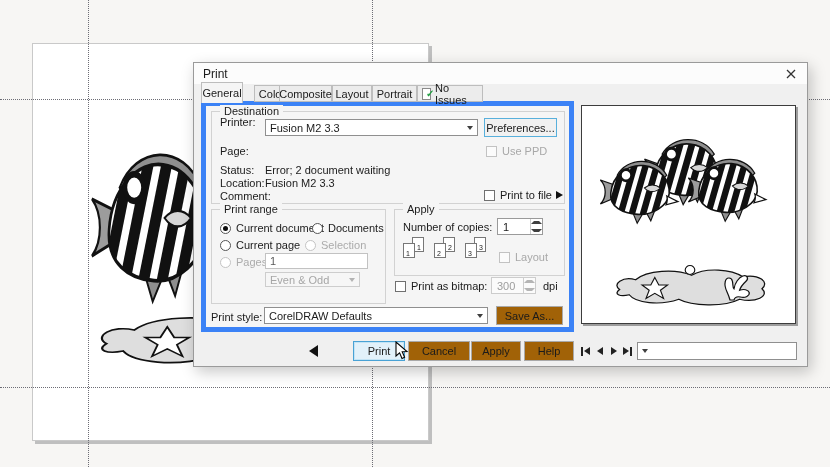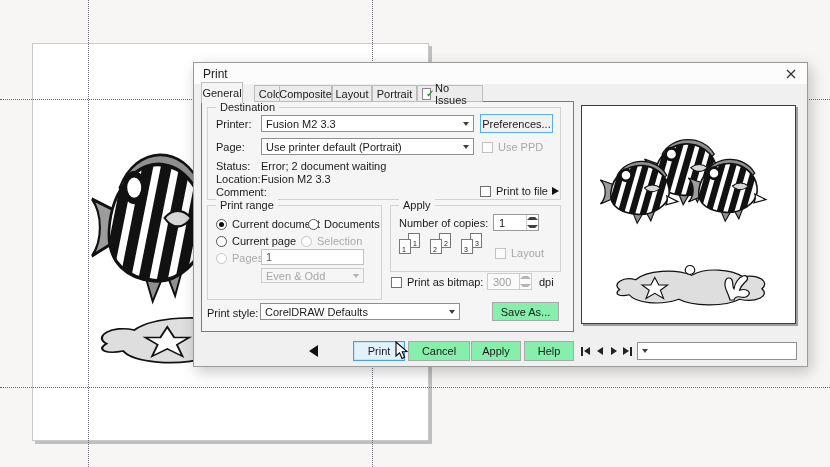--- a/index.html
+++ b/index.html
@@ -18,21 +18,21 @@
   .titlebar{position:absolute;left:0;top:0;width:100%;height:21px;background:#fcfcfc}
   .title{position:absolute;left:9px;top:4px;font-size:12px}
   .closebtn{position:absolute;right:7px;top:3px;width:18px;height:16px;display:flex;align-items:center;justify-content:center}
   
   .tab{position:absolute;top:22px;height:17px;box-sizing:border-box;background:#ececec;border:1px solid #bdbdbd;
        display:flex;align-items:center;justify-content:center;gap:4px;padding:0 4px;z-index:3}
   .tab.active{top:19px;height:21px;background:#f5f5f5;border-bottom:none;z-index:4}
   .nii-doc{position:relative;width:10px;height:12px;background:#fff;border:1px solid #8a8a8a;box-sizing:border-box}
   .nii-check{position:absolute;left:3px;top:-1px;color:#1f9d3f;font-size:10px;font-weight:bold}
   
-  .panel{position:absolute;left:7px;top:38px;width:373px;height:231px;background:#f5f5f5;border:1px solid #3b82f6;box-sizing:border-box}
+  .panel{position:absolute;left:7px;top:38px;width:373px;height:231px;background:#f5f5f5;border:5px solid #3b82f6;box-sizing:border-box}
   #preview-page{position:absolute;left:387px;top:42px;width:213px;height:217px;background:#fff;
                 border:1px solid #3c3c3c;box-shadow:2px 2px 0 #9d9d9d}
   
   .lbl{position:absolute;white-space:nowrap}
   .grp{position:absolute;border:1px solid #d2d2d2}
   .gl{position:absolute;top:-7px;left:8px;background:#f5f5f5;padding:0 4px;white-space:nowrap}
   .combo{position:absolute;background:#fff;border:1px solid #8f8f8f;height:17px;box-sizing:border-box;display:flex;align-items:center}
   .combo .ct{flex:1;padding-left:4px;overflow:hidden;white-space:nowrap}
   .combo .ca{width:14px;display:flex;align-items:center;justify-content:center}
   .caret{width:0;height:0;border-left:3.5px solid transparent;border-right:3.5px solid transparent;border-top:4px solid #3f3f3f}
@@ -50,21 +50,21 @@
   .input{position:absolute;background:#fff;border:1px solid #c2c2c2;box-sizing:border-box;padding-left:4px;display:flex;align-items:center;color:#5a5a5a}
   .spin{position:absolute;display:flex;background:#fff;border:1px solid #9a9a9a;box-sizing:border-box;height:17px}
   .spin .sv{flex:1;padding-left:5px;display:flex;align-items:center}
   .spin .sb{width:11px;display:flex;flex-direction:column;border-left:1px solid #cecece}
   .spin .sb span{flex:1;display:flex;align-items:center;justify-content:center}
   .spin.dis{background:#fbfbfb;border-color:#cccccc;color:#9d9d9d}
   .caret-up{width:0;height:0;border-left:3px solid transparent;border-right:3px solid transparent;border-bottom:3.5px solid #3f3f3f}
   .caret-dn{width:0;height:0;border-left:3px solid transparent;border-right:3px solid transparent;border-top:3.5px solid #3f3f3f}
   .spin.dis .caret-up{border-bottom-color:#b5b5b5}
   .spin.dis .caret-dn{border-top-color:#b5b5b5}
-  .btn{position:absolute;box-sizing:border-box;height:20px;background:#86efac;border:1px solid #a9a9a9;
+  .btn{position:absolute;box-sizing:border-box;height:20px;background:#a16207;border:1px solid #a9a9a9;
        display:flex;align-items:center;justify-content:center;white-space:nowrap}
   .btn.primary{background:#e2f1fa;border:1px solid #49a2d5;box-shadow:inset 0 0 0 1px #c3e4f6}
   .btn.cyanline{background:#f1f1f1;border:1px solid #58b0dc}
   .tri-r{width:0;height:0;border-top:4.5px solid transparent;border-bottom:4.5px solid transparent;border-left:7px solid #111}
   .tri-l{width:0;height:0;border-top:4.5px solid transparent;border-bottom:4.5px solid transparent;border-right:7px solid #111}
   .tri-l.big{border-top-width:6px;border-bottom-width:6px;border-right-width:9px}
   .navbtn{position:absolute;width:13px;height:14px;display:flex;align-items:center;justify-content:center;gap:1px}
   .navbar{width:2px;height:9px;background:#222}
   .ntl{width:0;height:0;border-top:4px solid transparent;border-bottom:4px solid transparent;border-right:6px solid #222}
   .ntr{width:0;height:0;border-top:4px solid transparent;border-bottom:4px solid transparent;border-left:6px solid #222}
@@ -156,38 +156,32 @@
       <span class="nii-doc">
           <span class="nii-check">✓</span>
         </span>
       <span>No Issues</span>
     </div>
 
     <div class="panel">
 
       <div class="grp" style="left:5px;top:5px;width:352px;height:91px">
         <span class="gl">Destination</span>
-        <span class="lbl" style="left:8px;top:10px">Printer:</span>
+        <span class="lbl" style="left:8px;top:4px">Printer:</span>
         <div class="combo" style="left:53px;top:7px;width:213px">
           <span class="ct">Fusion M2 3.3</span>
           <span class="ca">
               <span class="caret"></span>
             </span>
         </div>
         <div class="btn cyanline" style="left:272px;top:6px;width:73px;height:19px">
           <span>Preferences...</span>
         </div>
 
         <span class="lbl" style="left:8px;top:33px">Page:</span>
-        <div class="combo" style="left:53px;top:30px;width:213px">
-          <span class="ct">Use printer default (Portrait)</span>
-          <span class="ca">
-              <span class="caret"></span>
-            </span>
-        </div>
         <div class="chk dis" style="left:274px;top:33px">
           <span class="box"></span>
           <span>Use PPD</span>
         </div>
 
         <span class="lbl" style="left:8px;top:52px">Status:</span>
         <span class="lbl" style="left:53px;top:52px">Error; 2 document waiting</span>
         <span class="lbl" style="left:8px;top:65px">Location:</span>
         <span class="lbl" style="left:53px;top:65px">Fusion M2 3.3</span>
         <span class="lbl" style="left:8px;top:78px">Comment:</span>
@@ -217,21 +211,21 @@
           <span class="rd"></span>
           <span>Selection</span>
         </div>
         <div class="radio dis" style="left:8px;top:46px">
           <span class="rd"></span>
           <span>Pages:</span>
         </div>
         <div class="input" style="left:53px;top:43px;width:103px;height:16px">
           <span>1</span>
         </div>
-        <div class="combo dis" style="left:53px;top:62px;width:103px;height:15px">
+        <div class="combo dis" style="left:53px;top:62px;width:95px;height:15px">
           <span class="ct">Even &amp; Odd</span>
           <span class="ca">
               <span class="caret"></span>
             </span>
         </div>
       </div>
 
       <div class="grp" style="left:188px;top:103px;width:169px;height:65px">
         <span class="gl">Apply</span>
         <span class="lbl" style="left:8px;top:11px">Number of copies:</span>
@@ -289,21 +283,21 @@
               <span class="caret-up"></span>
             </span>
           <span>
               <span class="caret-dn"></span>
             </span>
         </span>
       </div>
       <span class="lbl" style="left:337px;top:174px">dpi</span>
 
       <span class="lbl" style="left:5px;top:205px">Print style:</span>
-      <div class="combo" style="left:58px;top:201px;width:200px">
+      <div class="combo" style="left:58px;top:201px;width:224px">
         <span class="ct">CorelDRAW Defaults</span>
         <span class="ca">
             <span class="caret"></span>
           </span>
       </div>
       <div class="btn" style="left:290px;top:200px;width:67px;height:19px">
         <span>Save As...</span>
       </div>
     </div>
 

